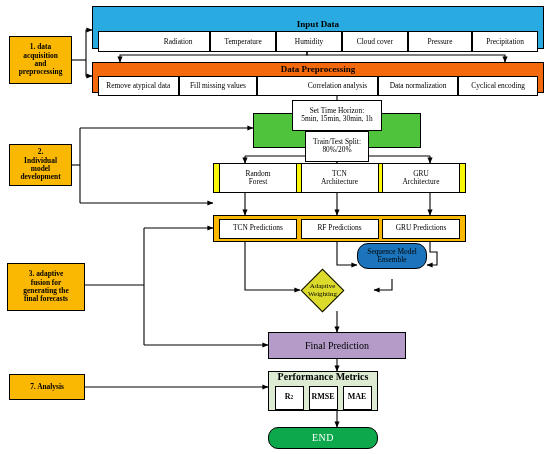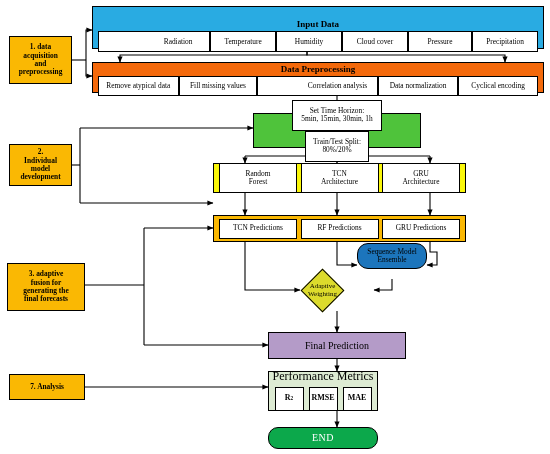--- a/index.html
+++ b/index.html
@@ -27,21 +27,21 @@
   .band-yellow{background:#FAF70B;}
   .band-amber{background:#FAB803;}
   .chip2{flex-direction:column;}
   
   .ensemble{background:#1C75BC;border:1px solid #000;color:#000;font-size:7.4px;
       flex-direction:column;}
   .final-pred{background:#B49BC8;border:1px solid #000;font-size:10px;color:#000;}
   .end-node{background:#0CA84B;border:1px solid #000;color:#ffffff;font-size:10px;
       letter-spacing:.5px;}
   .metrics{background:#DDEBD3;border:1px solid #000;flex-direction:column;}
-  .metrics-title{font-weight:normal;font-size:12px;padding-top:3px;}
+  .metrics-title{font-weight:bold;font-size:10px;padding-top:3px;}
   .metrics-row{display:flex;gap:5px;padding:3px 5px 4px 5px;}
   .metric-chip{background:#ffffff;border:1px solid #000;font-weight:bold;
       font-size:8px;width:27px;height:22px;display:flex;align-items:center;
       justify-content:center;}
   
   .diamond-wrap{position:absolute;}
   .diamond-shape{position:absolute;left:0;top:0;width:100%;height:100%;
       background:#DCDB2C;border:1px solid #000;
       transform:rotate(45deg);box-sizing:border-box;}
   .diamond-text{position:absolute;left:0;top:0;width:100%;height:100%;

